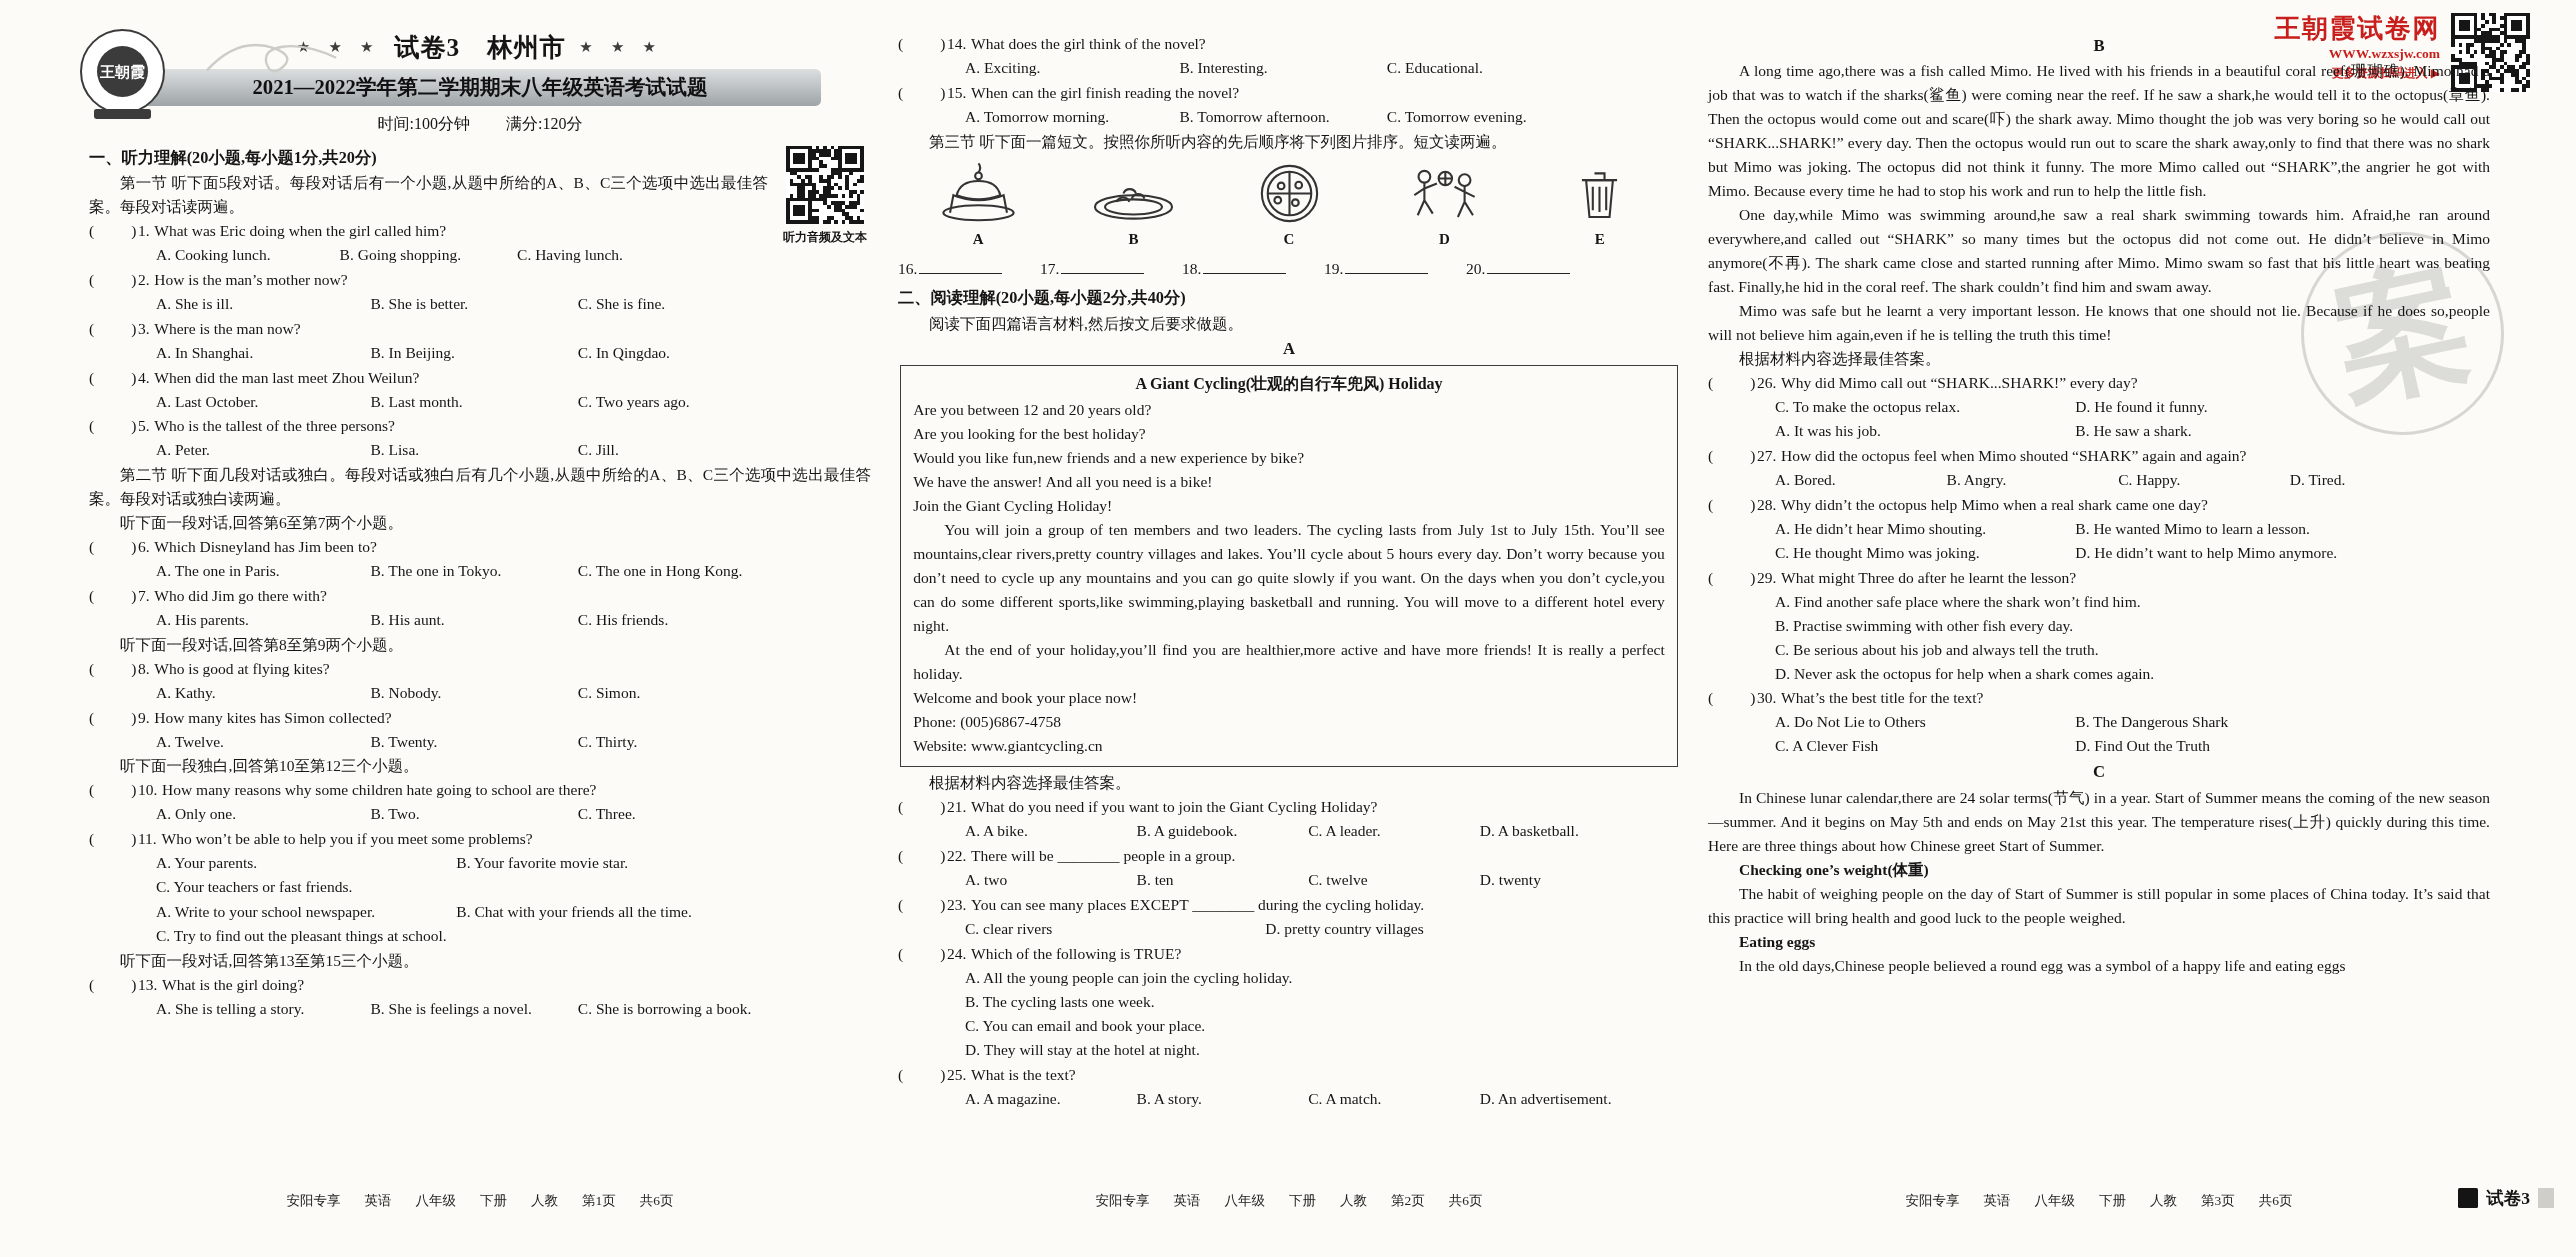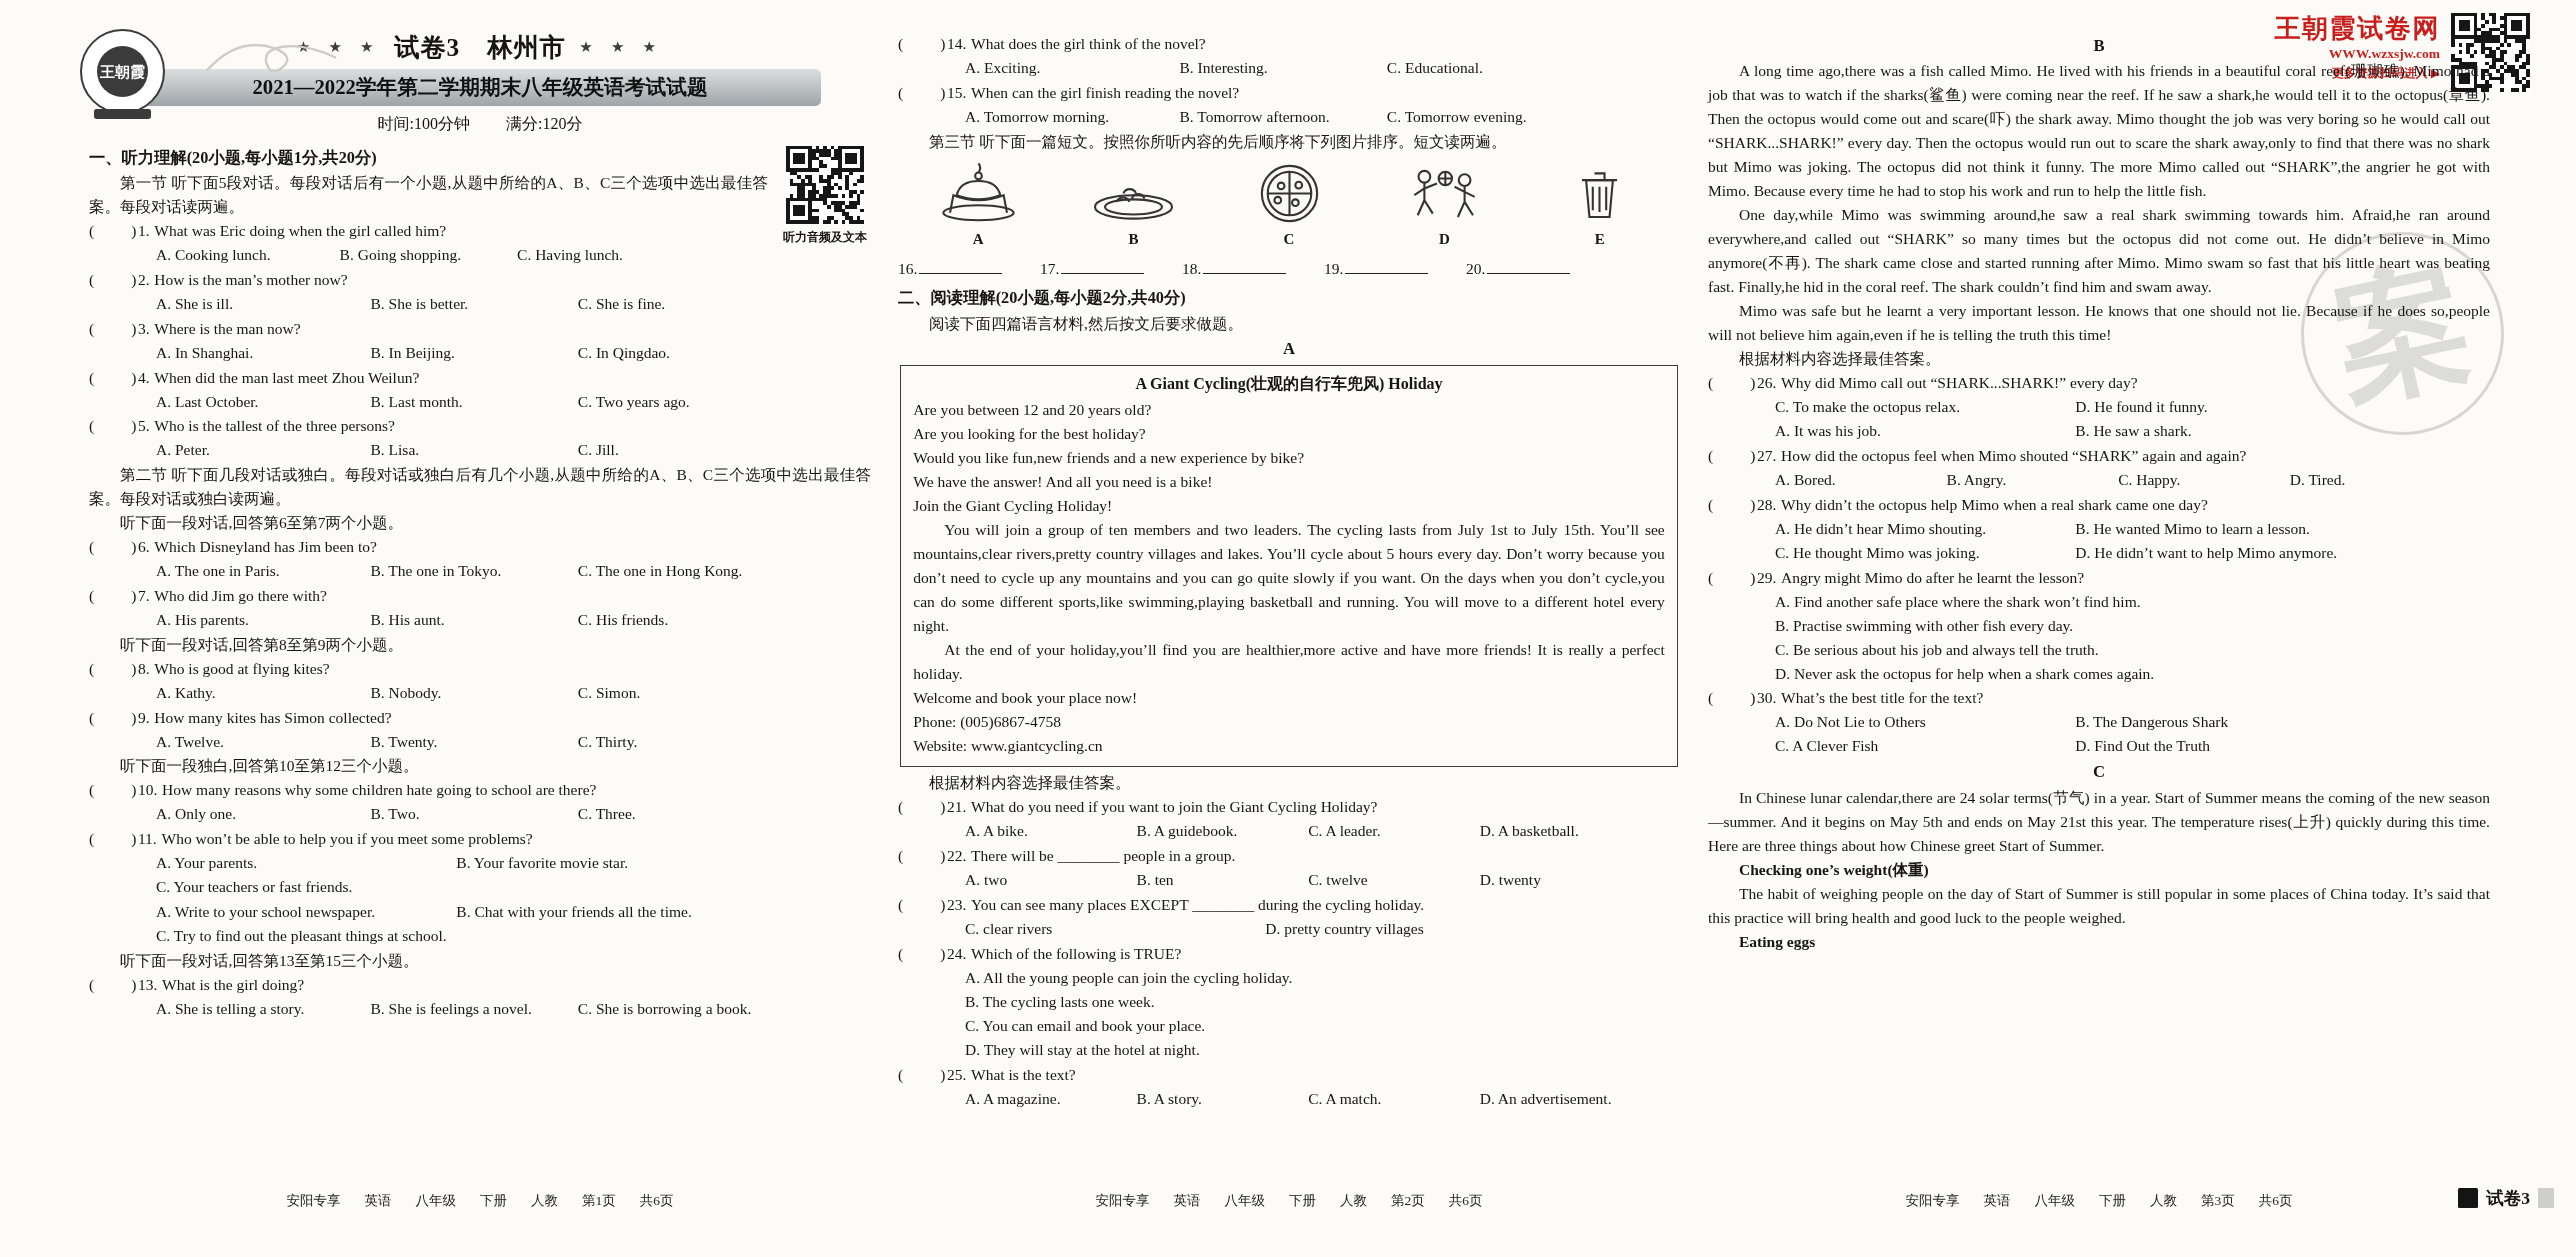--- a/index.html
+++ b/index.html
@@ -1335,21 +1335,21 @@
           <div class="opts cols-2">
             <span class="opt">A. He didn’t hear Mimo shouting.</span>
             <span class="opt">B. He wanted Mimo to learn a lesson.</span>
           </div>
           <div class="opts cols-2">
             <span class="opt">C. He thought Mimo was joking.</span>
             <span class="opt">D. He didn’t want to help Mimo anymore.</span>
           </div>
         </div>
         <div class="question">
-          <div class="q-line"><span>(</span><span class="paren-gap"></span><span>)</span><span class="q-num">29.</span><span class="q-text">Angry might Mimo do after he learnt the lesson?</span></div>
+          <div class="q-line"><span>(</span><span class="paren-gap"></span><span>)</span><span class="q-num">29.</span><span class="q-text">What might Three do after he learnt the lesson?</span></div>
           <div class="opts cols-1">
             <span class="opt">A. Find another safe place where the shark won’t find him.</span>
           </div>
           <div class="opts cols-1">
             <span class="opt">B. Practise swimming with other fish every day.</span>
           </div>
           <div class="opts cols-1">
             <span class="opt">C. Be serious about his job and always tell the truth.</span>
           </div>
           <div class="opts cols-1">
@@ -1365,20 +1365,21 @@
           <div class="opts cols-2">
             <span class="opt">C. A Clever Fish</span>
             <span class="opt">D. Find Out the Truth</span>
           </div>
         </div>
         <div class="centerletter">C</div>
         <div class="para">In Chinese lunar calendar,there are 24 solar terms(节气) in a year. Start of Summer means the coming of the new season—summer. And it begins on May 5th and ends on May 21st this year. The temperature rises(上升) quickly during this time. Here are three things about how Chinese greet Start of Summer.</div>
         <div class="boldline">Checking one’s weight(体重)</div>
         <div class="para">The habit of weighing people on the day of Start of Summer is still popular in some places of China today. It’s said that this practice will bring health and good luck to the people weighed.</div>
         <div class="boldline">Eating eggs</div>
+        <div class="para">In the old days,Chinese people believed a round egg was a symbol of a happy life and eating eggs</div>
       </div>
   </div>
 
   <div class="footer" id="col1-footer"><span class="f-seg">安阳专享</span><span class="f-seg">英语</span><span class="f-seg">八年级</span><span class="f-seg">下册</span><span class="f-seg">人教</span><span class="f-seg">第1页</span><span class="f-seg">共6页</span></div>
   <div class="footer" id="col2-footer"><span class="f-seg">安阳专享</span><span class="f-seg">英语</span><span class="f-seg">八年级</span><span class="f-seg">下册</span><span class="f-seg">人教</span><span class="f-seg">第2页</span><span class="f-seg">共6页</span></div>
   <div class="footer" id="col3-footer"><span class="f-seg">安阳专享</span><span class="f-seg">英语</span><span class="f-seg">八年级</span><span class="f-seg">下册</span><span class="f-seg">人教</span><span class="f-seg">第3页</span><span class="f-seg">共6页</span></div>
 
   <div class="paper-tab">
     <div class="ink"></div>
     <div class="tab-label">试卷3</div>

